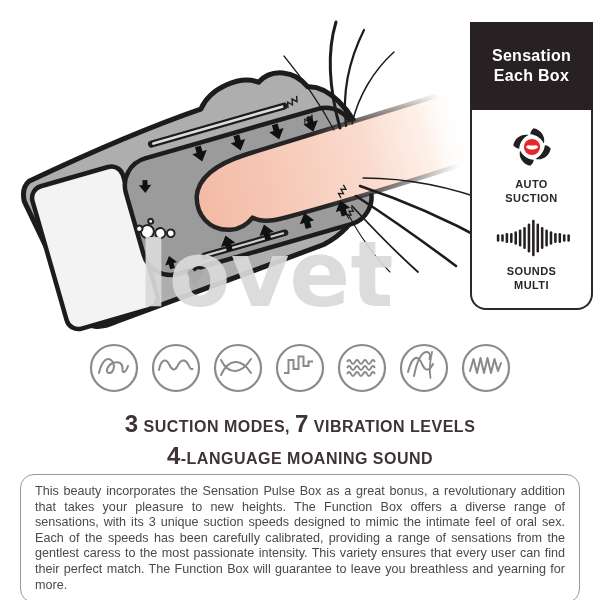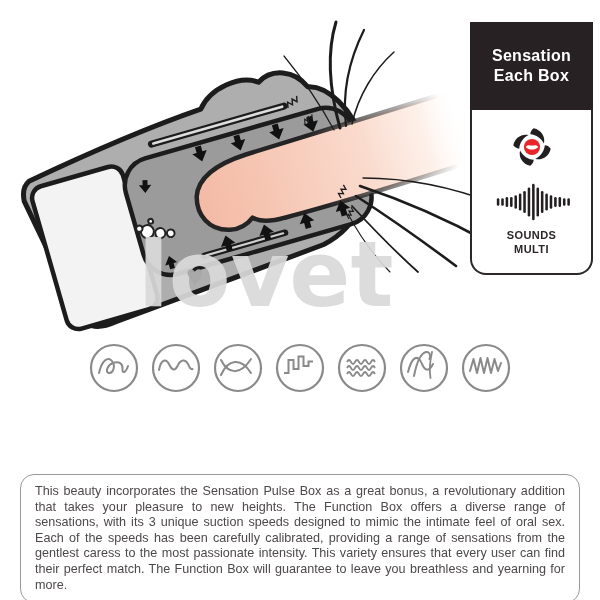--- a/index.html
+++ b/index.html
@@ -139,20 +139,24 @@
         <svg width="46" height="46" viewBox="0 0 54 54">
           <g fill="#231f20">
             <path d="M29,5 C38,7 43,15 41,23 C38,17 32,12.5 25,12 C25,9 27,6.5 29,5 Z"></path>
             <path d="M29,5 C38,7 43,15 41,23 C38,17 32,12.5 25,12 C25,9 27,6.5 29,5 Z" transform="rotate(90 27 27)"></path>
             <path d="M29,5 C38,7 43,15 41,23 C38,17 32,12.5 25,12 C25,9 27,6.5 29,5 Z" transform="rotate(180 27 27)"></path>
             <path d="M29,5 C38,7 43,15 41,23 C38,17 32,12.5 25,12 C25,9 27,6.5 29,5 Z" transform="rotate(270 27 27)"></path>
           </g>
           <circle cx="27" cy="27" r="9.5" fill="#e8262a"></circle>
           <path d="M19.5,27 C22.5,23.2 25.5,25.8 27,25.2 C28.5,25.8 31.5,23.2 34.5,27 C31,31 23,31 19.5,27 Z" fill="#fff"></path>
         </svg>
+        <div class="feature-label">
+          <span>AUTO</span><br>
+          <span>SUCTION</span>
+        </div>
       </div>
 
 
       <div class="feature">
         <svg width="78" height="38" viewBox="0 0 92 44">
           <g stroke="#231f20" stroke-width="3" stroke-linecap="round">
             <line x1="6" y1="19" x2="6" y2="25"></line>
               <line x1="11.2" y1="19" x2="11.2" y2="25"></line>
             <line x1="16.4" y1="17.5" x2="16.4" y2="26.5"></line>
               <line x1="21.6" y1="17.5" x2="21.6" y2="26.5"></line>
@@ -210,19 +214,21 @@
       <path d="M15,33 C18,18 22,10 27,9 C30.5,8.5 32,12 30.5,16" fill="none" stroke="#8a8a8a" stroke-width="2" stroke-linecap="round"></path>
       <path d="M33,9 C31,18 30,27 31.5,35" fill="none" stroke="#8a8a8a" stroke-width="1.8" stroke-linecap="round"></path>
     </svg>
     <svg class="mode-icon" viewBox="0 0 50 50">
       <circle cx="25" cy="25" r="23" fill="none" stroke="#8a8a8a" stroke-width="2.2"></circle>
       <path d="M9,28 L12.5,16 L16,30 L19.5,15 L23,30 L26.5,15 L30,30 L33.5,16 L37,28 L40,20" fill="none" stroke="#8a8a8a" stroke-width="2" stroke-linejoin="round" stroke-linecap="round"></path>
     </svg>
   </div>
 
   <div class="headline">
+    <div class="hline"><span class="big">3</span><span class="small"> SUCTION MODES, </span><span class="big">7</span><span class="small"> VIBRATION LEVELS</span></div>
+    <div class="hline"><span class="big">4</span><span class="small">-LANGUAGE MOANING SOUND</span></div>
   </div>
 
   <div class="desc-box">
     <span>This beauty incorporates the Sensation Pulse Box as a great bonus, a revolutionary addition that takes your pleasure to new heights. The Function Box offers a diverse range of sensations, with its 3 unique suction speeds designed to mimic the intimate feel of oral sex. Each of the speeds has been carefully calibrated, providing a range of sensations from the gentlest caress to the most passionate intensity. This variety ensures that every user can find their perfect match. The Function Box will guarantee to leave you breathless and yearning for more.</span>
   </div>
 
 </div>
 
 </body></html>

